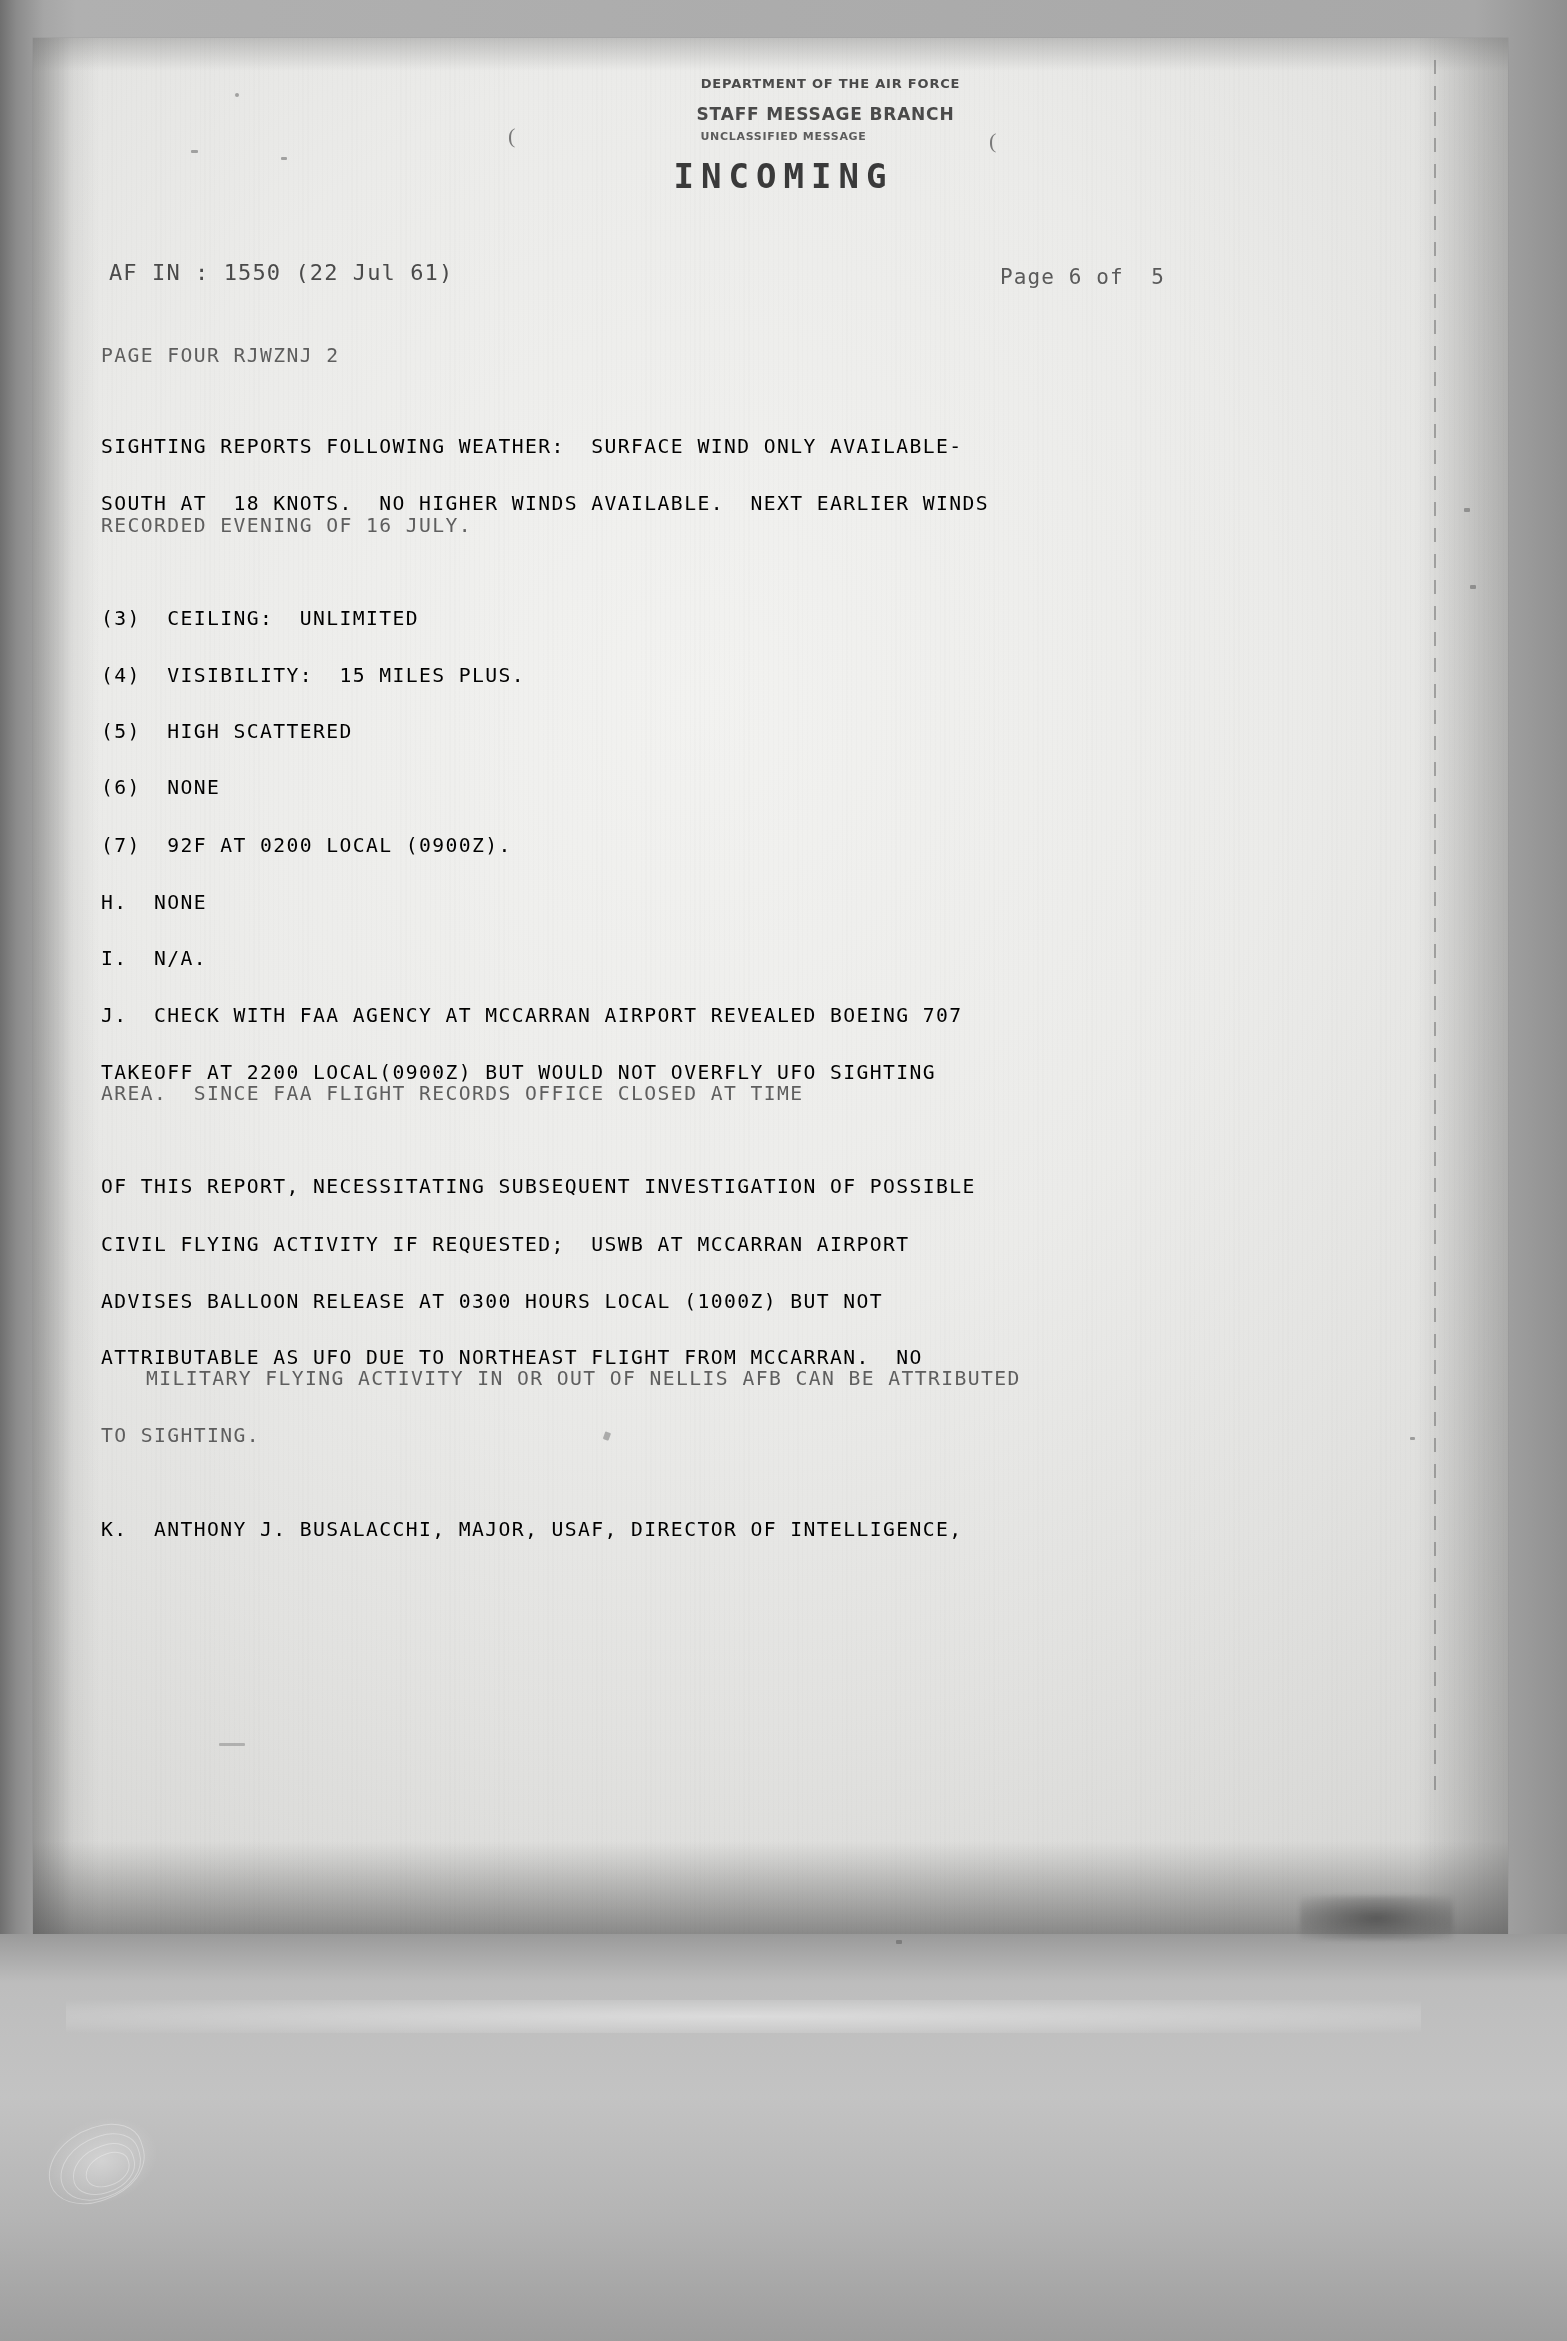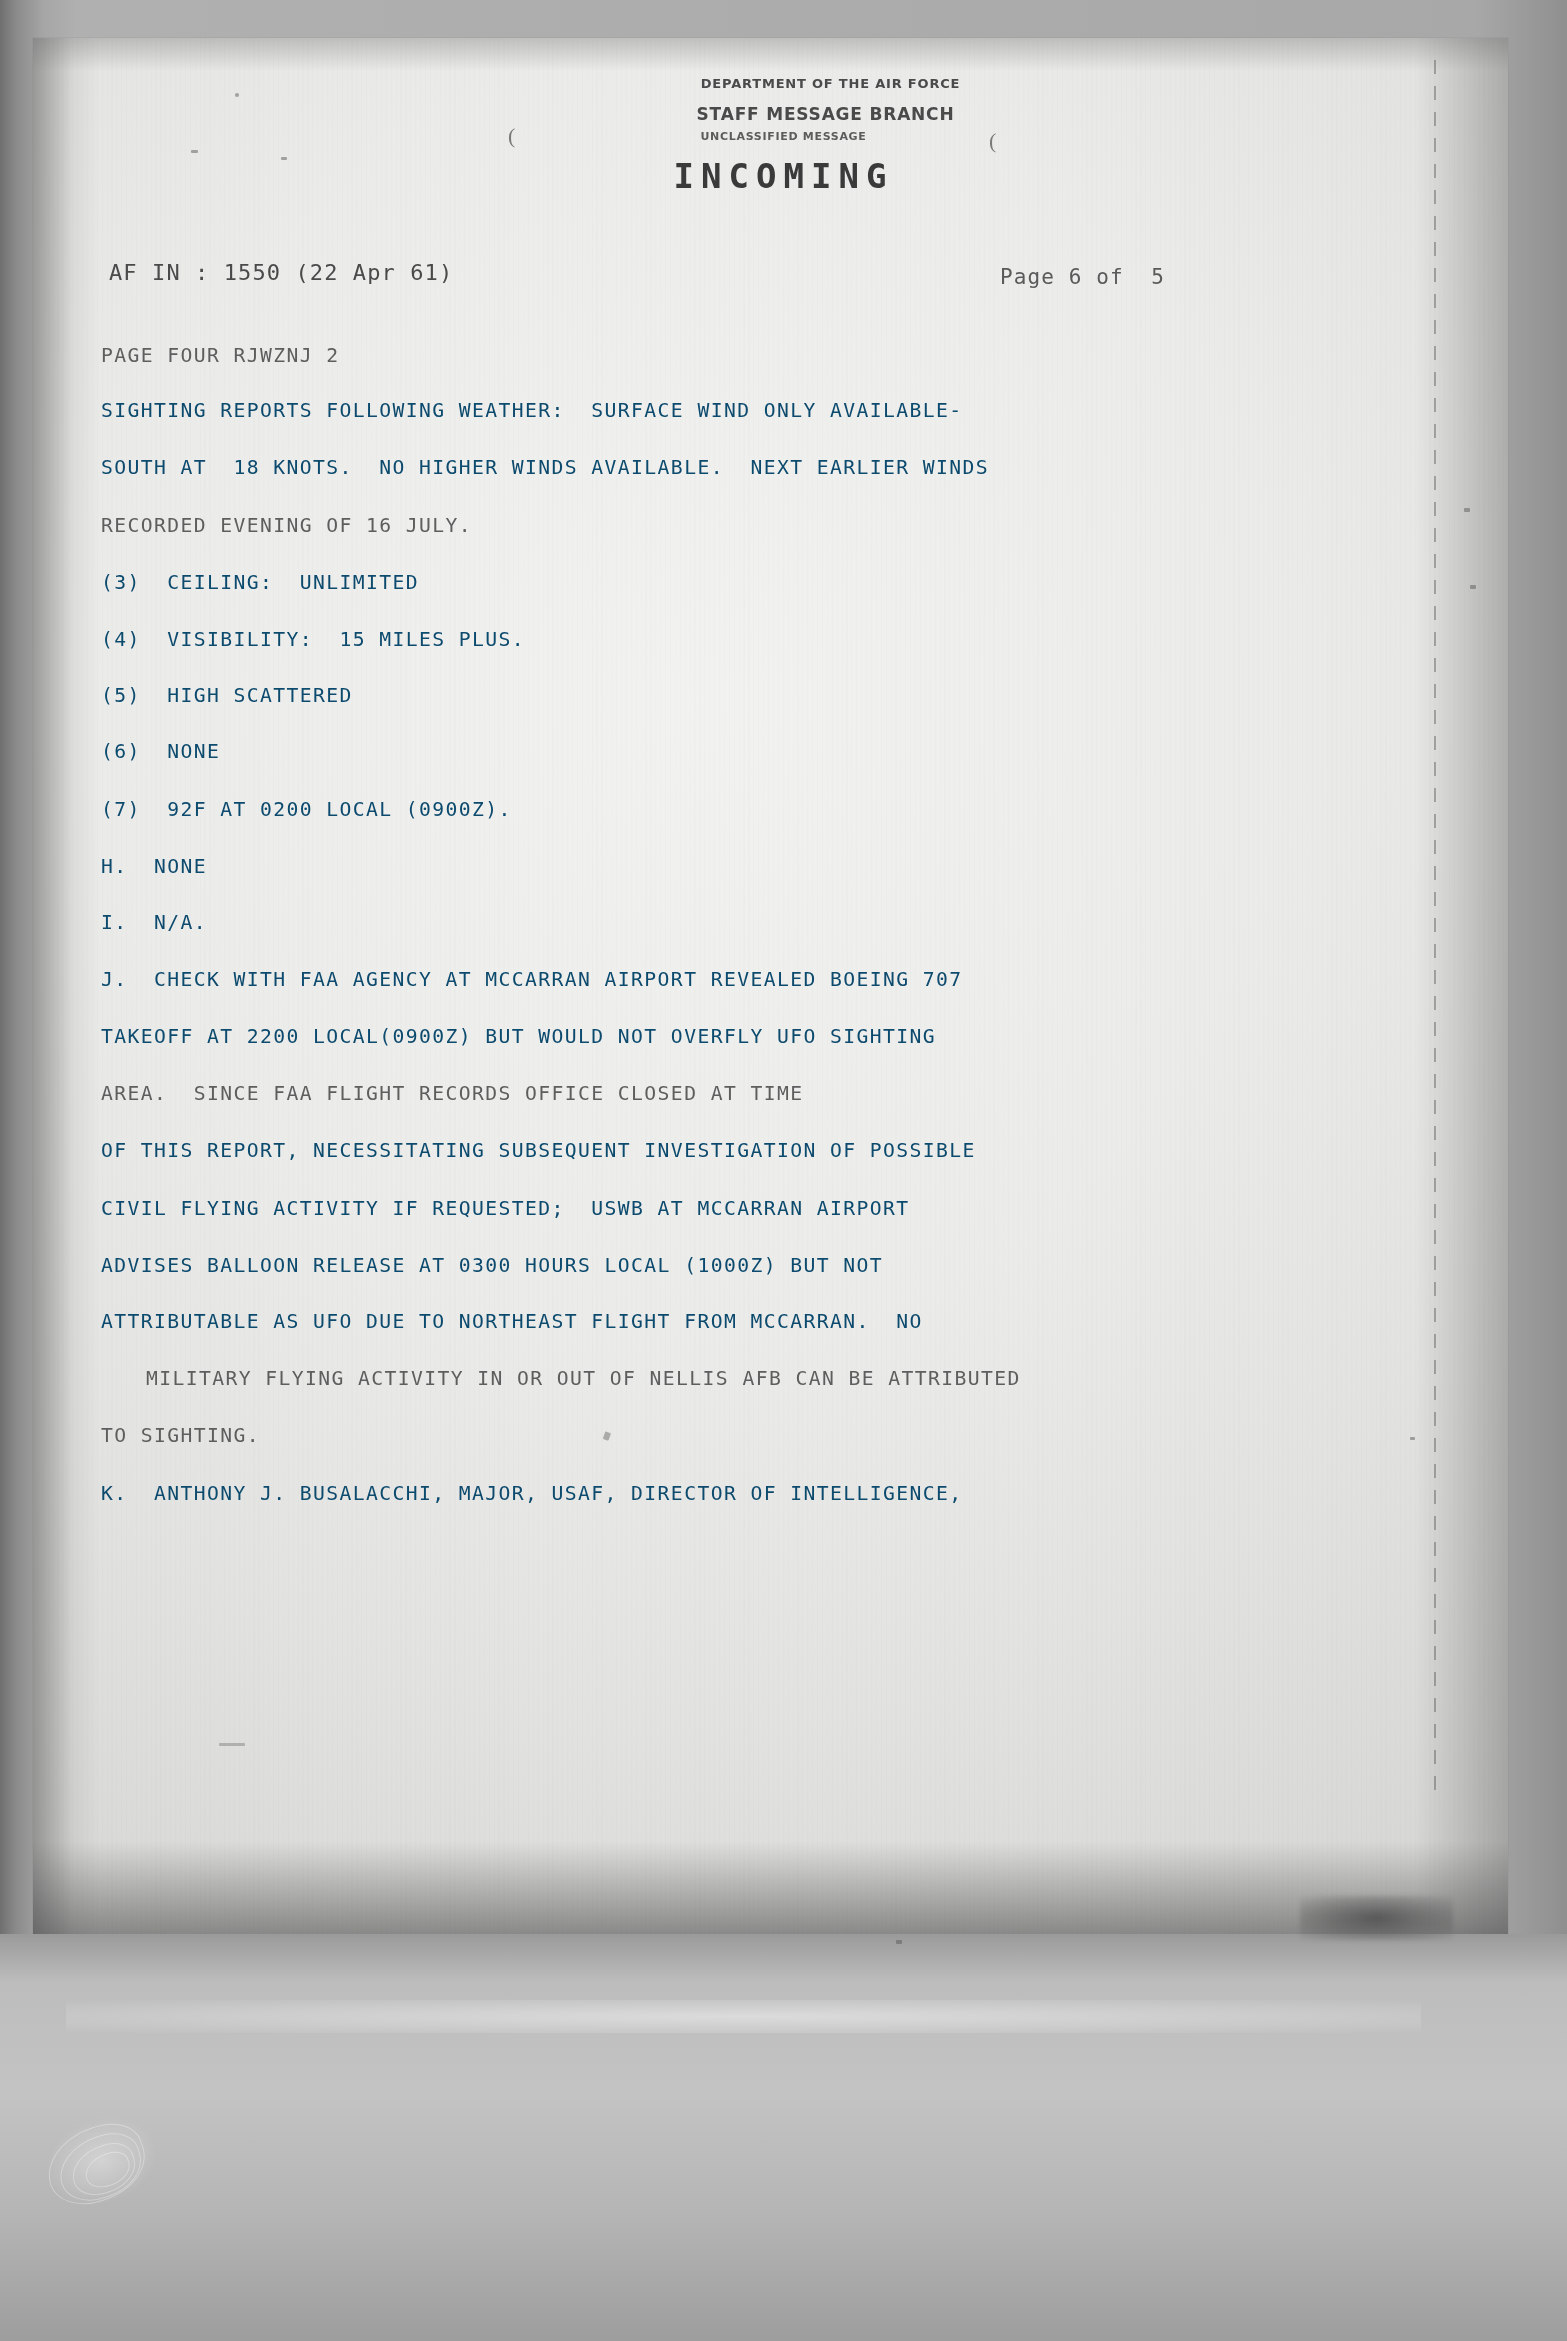--- a/index.html
+++ b/index.html
@@ -198,21 +198,21 @@
     color: #4a4a4a;
   }
 
   #afin-line  { left: 109px; top: 260px; font-size: 22px; letter-spacing: 1.1px; }
   #page-label { left: 1000px; top: 265px; font-size: 21px; letter-spacing: 1.1px; color: #5a5a5a; }
 
   .body-line { left: 101px; }
 
   
   .ink-light { color: #5e5e5e; }
-  .ink-dark  { color: #0c4a6e; }
+  .ink-dark  { color: #000000; margin-top: 36px; }
 </style>
 </head>
 <body>
 
 <div id="scan-backdrop"></div>
 
 <div id="document-sheet">
   <div id="sheet-grain"></div>
   <div id="sheet-left-shadow"></div>
   <div id="sheet-top-shadow"></div>
@@ -245,21 +245,21 @@
   <div class="stray-dot" id="dot-a"></div>
   <div class="stray-dot" id="dot-b"></div>
   <div class="stray-dot" id="dot-c"></div>
   <div class="stray-dot" id="dot-d"></div>
   <div class="stray-dot" id="dot-e"></div>
   <div class="stray-dot" id="dot-f"></div>
   <div class="stray-dot" id="dot-g"></div>
   <div class="stray-dot" id="dot-h"></div>
   <div class="stray-dot" id="dot-i"></div>
 
-  <div class="typed" id="afin-line">AF IN : 1550 (22 Apr 61)</div>
+  <div class="typed" id="afin-line">AF IN : 1550 (22 Jul 61)</div>
   <div class="typed" id="page-label">Page 6 of  5</div>
 
   <div class="typed body-line ink-light" style="top:344px;">PAGE FOUR RJWZNJ 2</div>
   <div class="typed body-line ink-dark" style="top:399px;">SIGHTING REPORTS FOLLOWING WEATHER:  SURFACE WIND ONLY AVAILABLE-</div>
   <div class="typed body-line ink-dark" style="top:456px;">SOUTH AT  18 KNOTS.  NO HIGHER WINDS AVAILABLE.  NEXT EARLIER WINDS</div>
   <div class="typed body-line ink-light" style="top:514px;">RECORDED EVENING OF 16 JULY.</div>
   <div class="typed body-line ink-dark" style="top:571px;">(3)  CEILING:  UNLIMITED</div>
   <div class="typed body-line ink-dark" style="top:628px;">(4)  VISIBILITY:  15 MILES PLUS.</div>
   <div class="typed body-line ink-dark" style="top:684px;">(5)  HIGH SCATTERED</div>
   <div class="typed body-line ink-dark" style="top:740px;">(6)  NONE</div>

